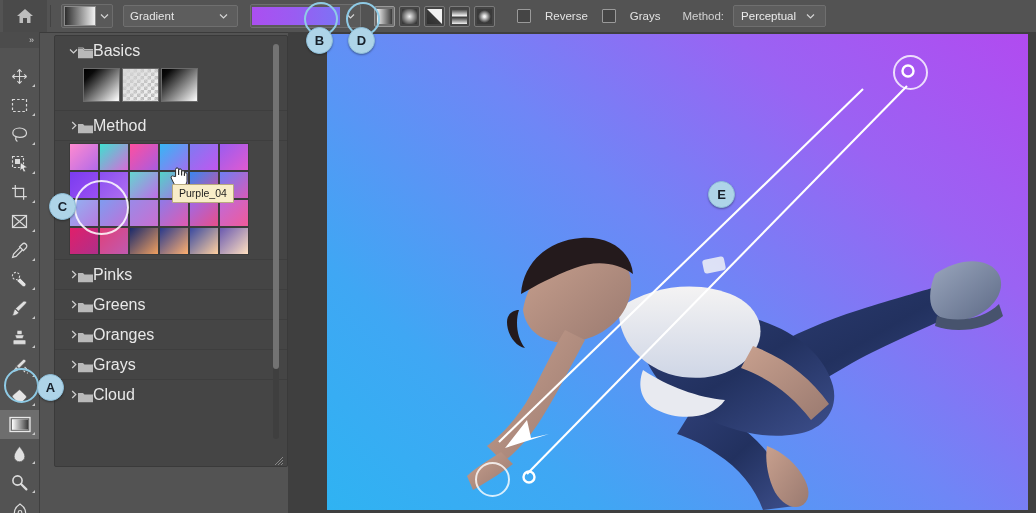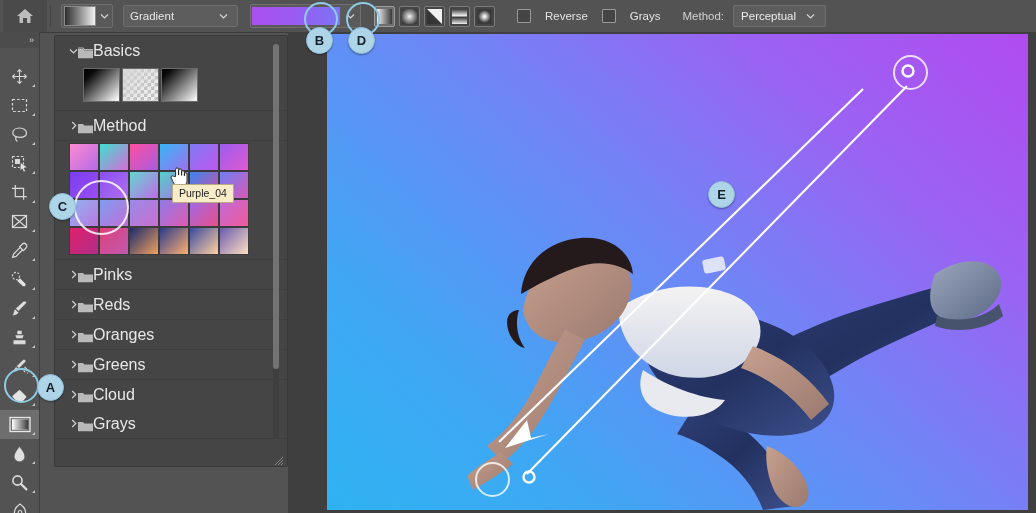--- a/index.html
+++ b/index.html
@@ -495,21 +495,21 @@
       <div class="grp">
         <div class="grp-head">
           <span class="tw">
               <svg width="6" height="9" viewBox="0 0 6 9">
                 <path d="M1.2 1 L4.8 4.5 L1.2 8" stroke="#cfcfcf" stroke-width="1.2" fill="none"></path>
               </svg>
             </span>
           <span class="folder"><svg width="15" height="12" viewBox="0 0 15 12">
                 <path d="M0 2 h5 l1.4 1.6 H15 V11.2 H0 Z" fill="#b9b9b9"></path>
               </svg></span>
-          <span>Reds</span>
+          <span>Greens</span>
         </div>
       </div>
       <div class="grp">
         <div class="grp-head">
           <span class="tw">
               <svg width="6" height="9" viewBox="0 0 6 9">
                 <path d="M1.2 1 L4.8 4.5 L1.2 8" stroke="#cfcfcf" stroke-width="1.2" fill="none"></path>
               </svg>
             </span>
           <span class="folder"><svg width="15" height="12" viewBox="0 0 15 12">
@@ -521,47 +521,34 @@
       <div class="grp">
         <div class="grp-head">
           <span class="tw">
               <svg width="6" height="9" viewBox="0 0 6 9">
                 <path d="M1.2 1 L4.8 4.5 L1.2 8" stroke="#cfcfcf" stroke-width="1.2" fill="none"></path>
               </svg>
             </span>
           <span class="folder"><svg width="15" height="12" viewBox="0 0 15 12">
                 <path d="M0 2 h5 l1.4 1.6 H15 V11.2 H0 Z" fill="#b9b9b9"></path>
               </svg></span>
-          <span>Greens</span>
+          <span>Grays</span>
         </div>
       </div>
       <div class="grp" style="border-bottom:none">
         <div class="grp-head">
           <span class="tw">
               <svg width="6" height="9" viewBox="0 0 6 9">
                 <path d="M1.2 1 L4.8 4.5 L1.2 8" stroke="#cfcfcf" stroke-width="1.2" fill="none"></path>
               </svg>
             </span>
           <span class="folder"><svg width="15" height="12" viewBox="0 0 15 12">
                 <path d="M0 2 h5 l1.4 1.6 H15 V11.2 H0 Z" fill="#b9b9b9"></path>
               </svg></span>
           <span>Cloud</span>
-        </div>
-      </div>
-      <div class="grp">
-        <div class="grp-head">
-          <span class="tw">
-              <svg width="6" height="9" viewBox="0 0 6 9">
-                <path d="M1.2 1 L4.8 4.5 L1.2 8" stroke="#cfcfcf" stroke-width="1.2" fill="none"></path>
-              </svg>
-            </span>
-          <span class="folder"><svg width="15" height="12" viewBox="0 0 15 12">
-                <path d="M0 2 h5 l1.4 1.6 H15 V11.2 H0 Z" fill="#b9b9b9"></path>
-              </svg></span>
-          <span>Grays</span>
         </div>
       </div>
     </div>
 
     <div class="p-scrollbar">
       <span class="p-thumb"></span>
     </div>
     <span class="grip">
       <svg width="11" height="11" viewBox="0 0 11 11">
           <g stroke="#bdbdbd" stroke-width="1">

